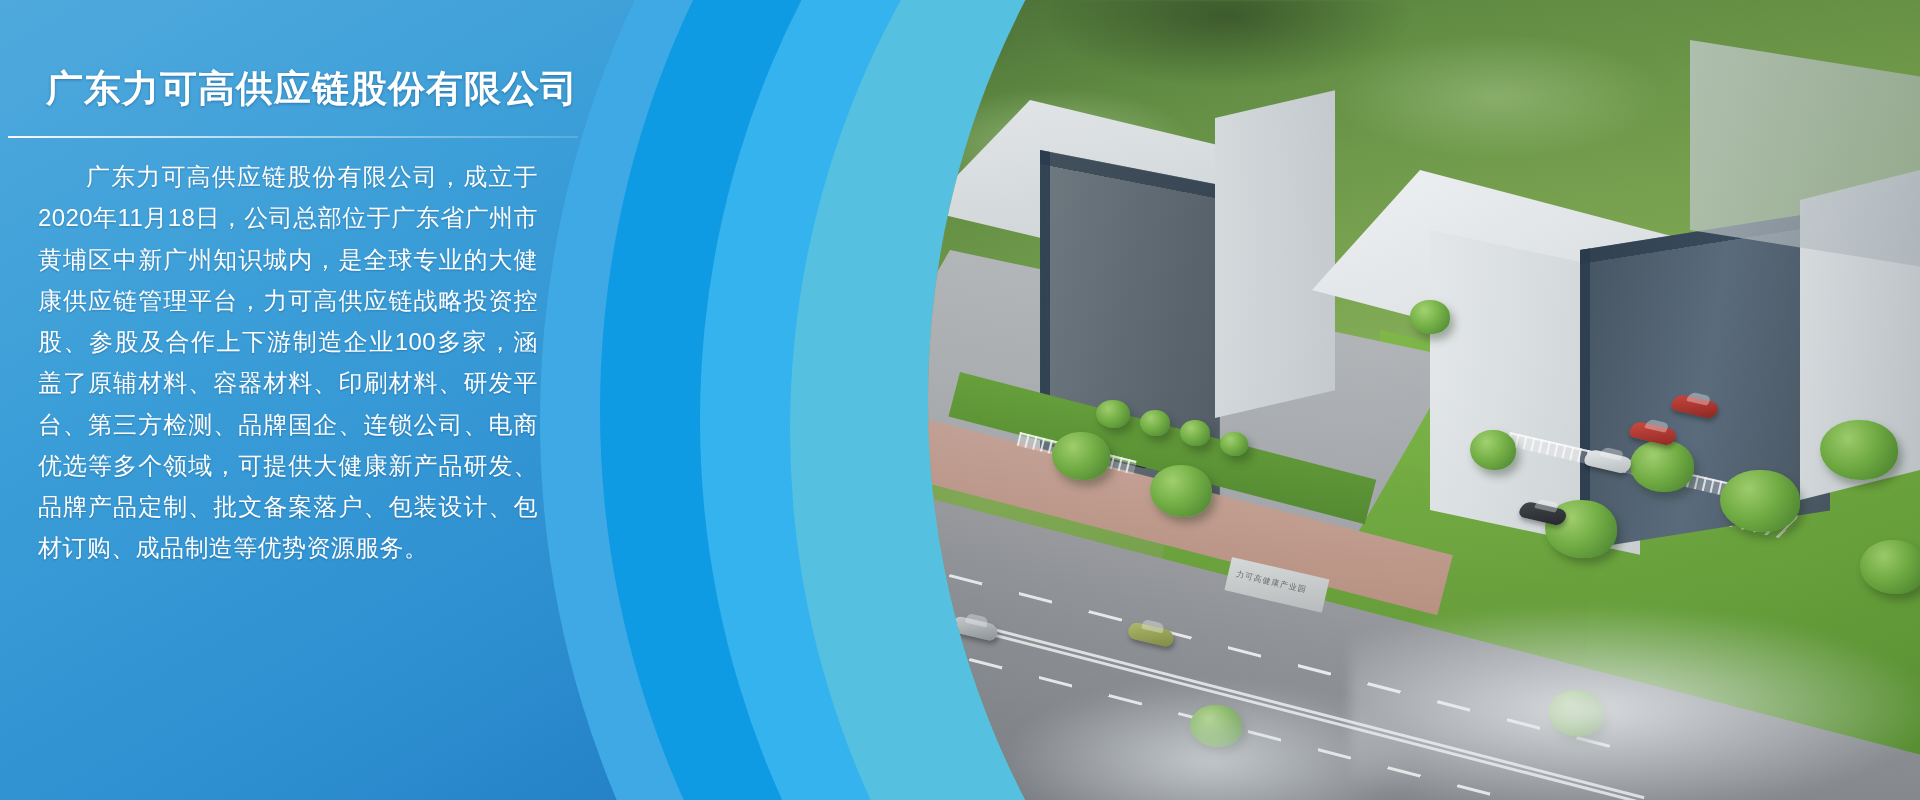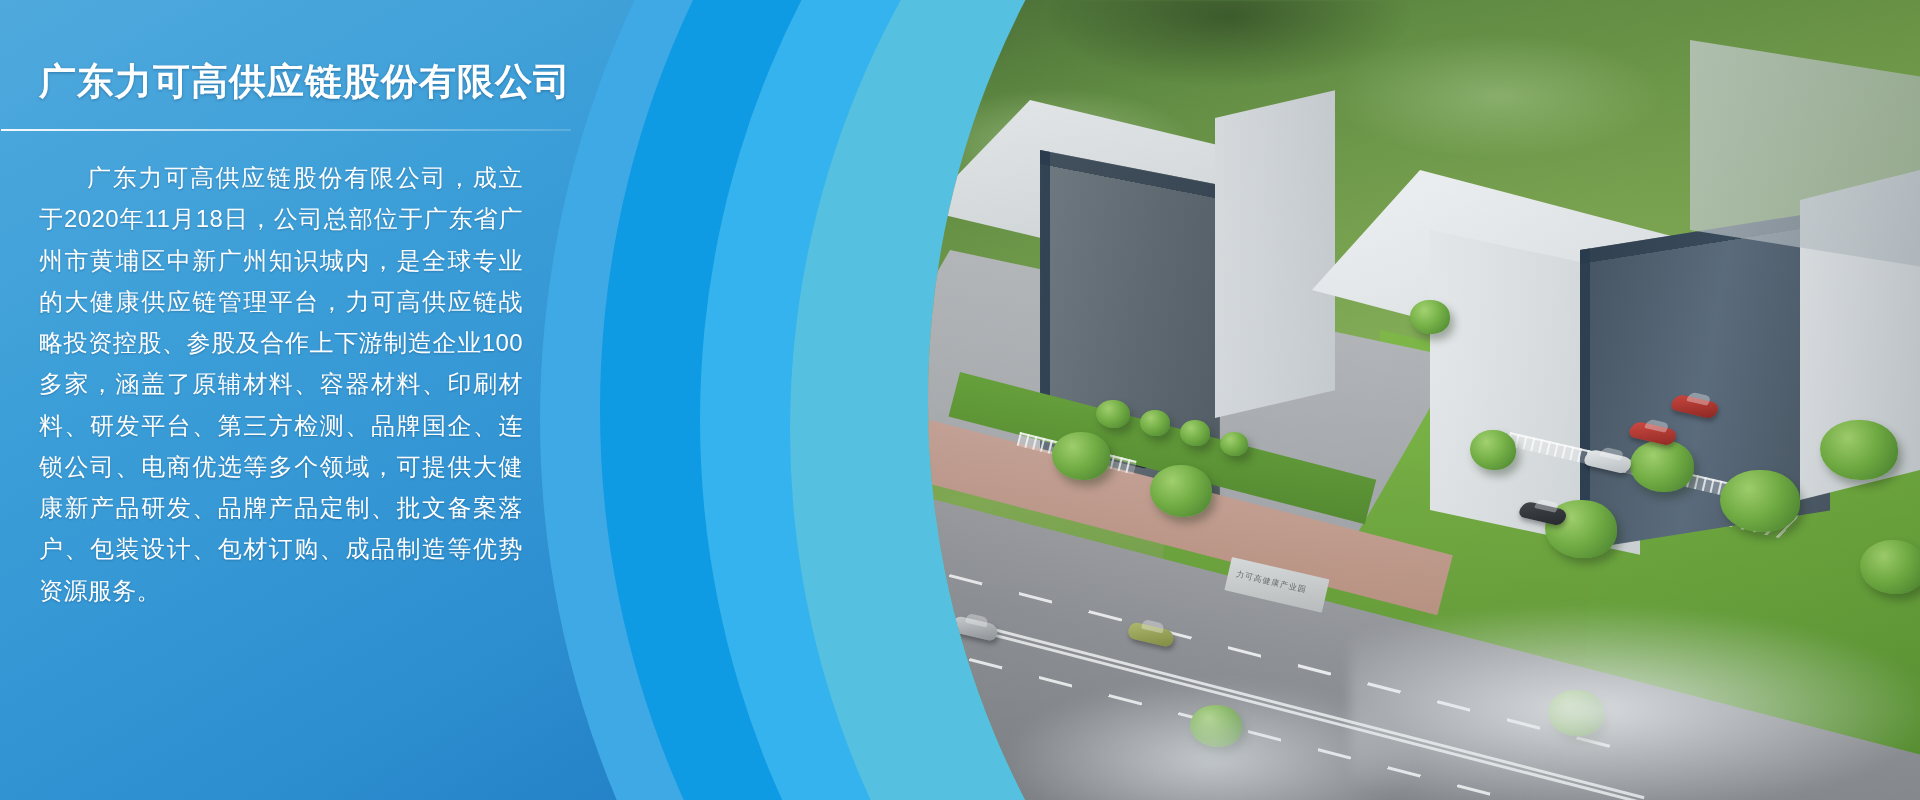--- a/index.html
+++ b/index.html
@@ -287,21 +287,21 @@
     position: absolute; inset: 0;
     background: radial-gradient(circle at 72% 45%, rgba(255,255,255,.05) 0%, rgba(0,0,0,.12) 100%);
     pointer-events: none;
   }
 
   
   #text-panel {
     position: absolute;
     left: 0; top: 0;
     width: 620px;
-    padding: 1px;
+    padding: 8px;
     z-index: 20;
   }
   #company-title {
     margin: 0;
     padding: 56px 0 0 38px;
     font-size: 37px;
     font-weight: bold;
     letter-spacing: 1px;
     color: #ffffff;
     text-shadow: 0 1px 3px rgba(0,40,80,.35);
@@ -316,21 +316,21 @@
   #intro-body {
     padding: 18px 0 0 30px;
     width: 500px;
     color: #ffffff;
     font-size: 24px;
     line-height: 1.72;
     letter-spacing: .4px;
     text-shadow: 0 1px 2px rgba(0,40,80,.28);
   }
   #intro-body p {
-    margin: 8px;
+    margin: 0;
     text-indent: 2em;
     text-align: justify;
   }
 </style>
 </head>
 <body>
 
 <div id="banner">
 
   <div class="arc" id="arc-outer"></div>

